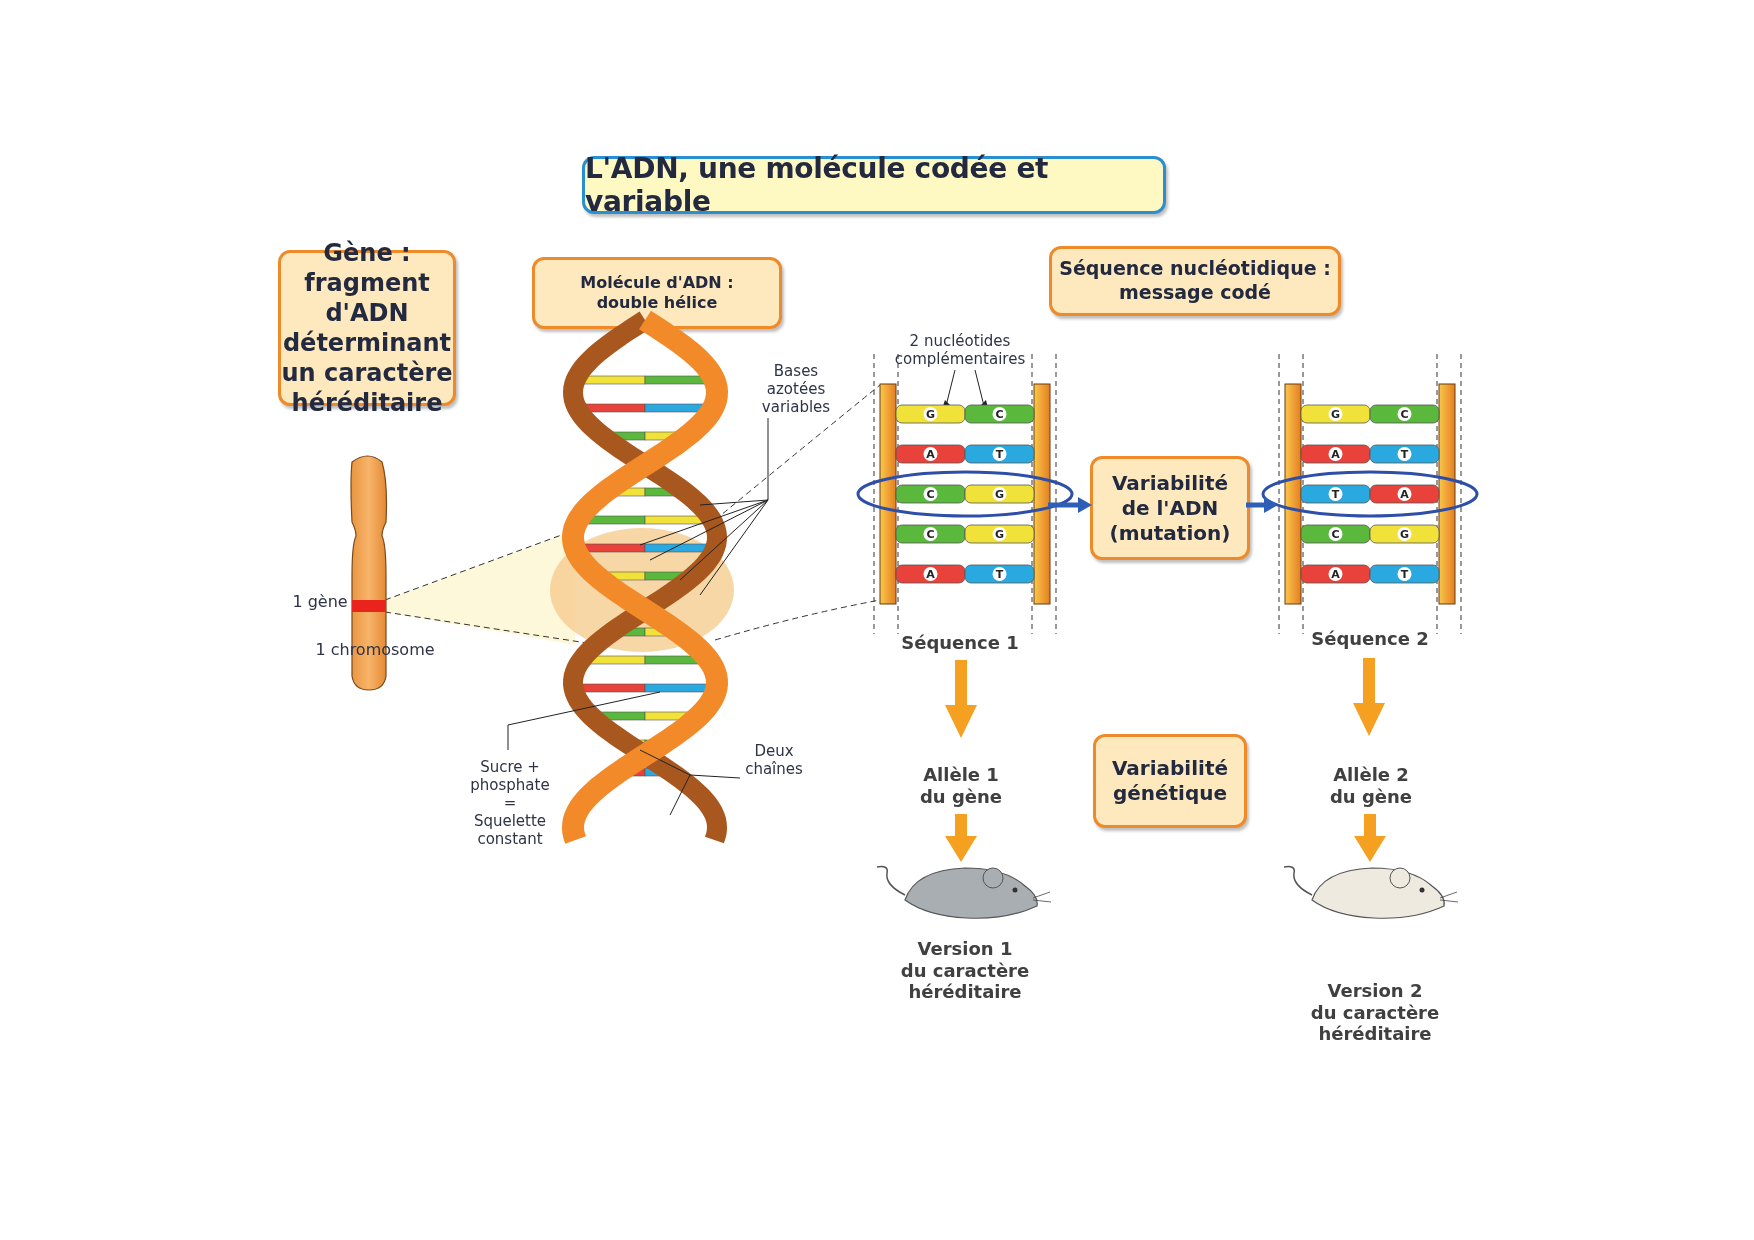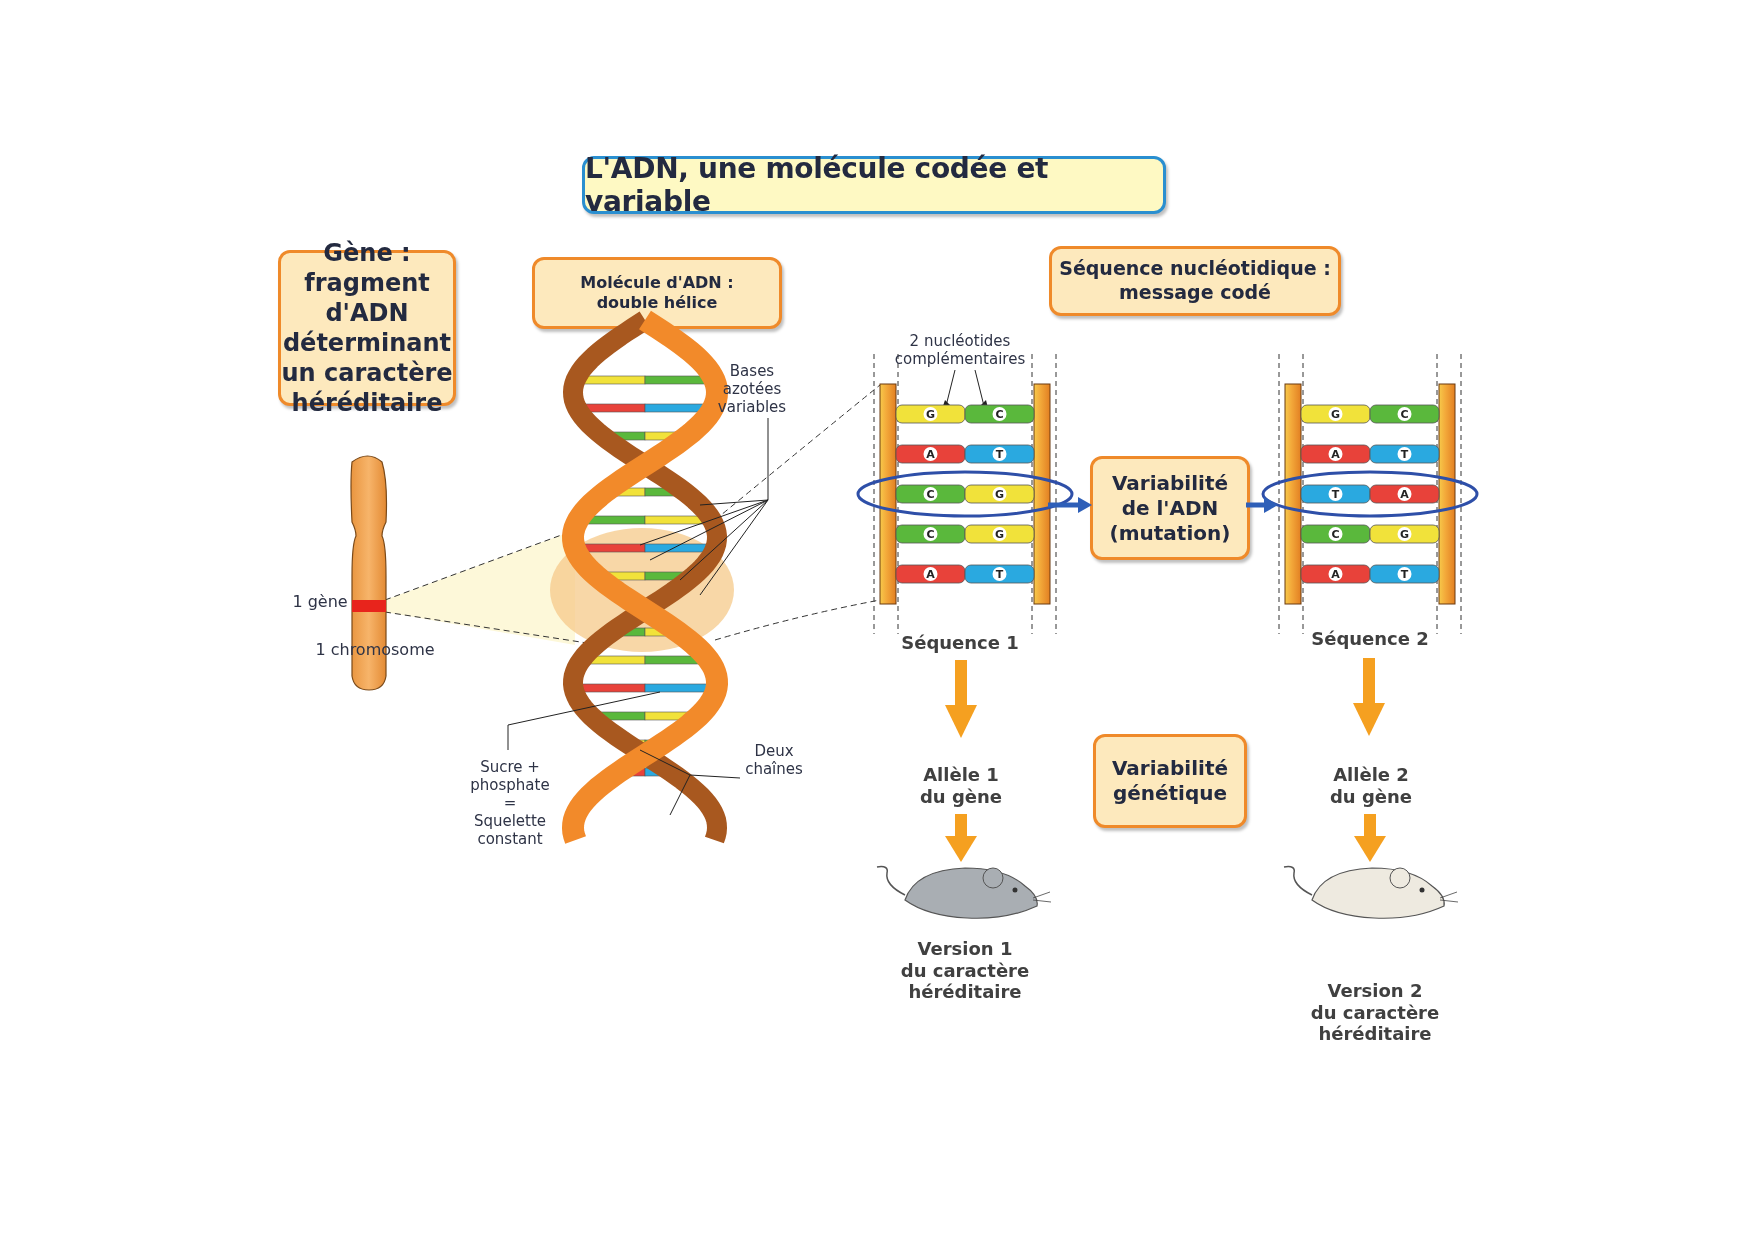--- a/index.html
+++ b/index.html
@@ -242,21 +242,21 @@
       <circle cx="1400" cy="878" r="10" fill="#eeeae0" stroke="#555" stroke-width="1"></circle>
       <circle cx="1422" cy="890" r="2.5" fill="#333"></circle>
       <line x1="1440" y1="898" x2="1457" y2="892" stroke="#444" stroke-width="0.8"></line>
       <line x1="1440" y1="900" x2="1458" y2="902" stroke="#444" stroke-width="0.8"></line>
     </g>
 </svg>
 
 <div class="abs lbl" style="left:288px;top:592px;width:64px;">1 gène</div>
 <div class="abs lbl" style="left:300px;top:640px;width:150px;">1 chromosome</div>
 
-<div class="abs lbl" style="left:704px;top:362px;width:96px;font-size:15px;">
+<div class="abs lbl" style="left:748px;top:362px;width:96px;font-size:15px;">
   <div>Bases</div>
     <div>azotées</div>
     <div>variables</div>
 </div>
 <div class="abs lbl" style="left:458px;top:758px;width:104px;font-size:15px;">
   <div>Sucre +</div>
     <div>phosphate</div>
     <div>=</div>
     <div>Squelette</div>
     <div>constant</div>

